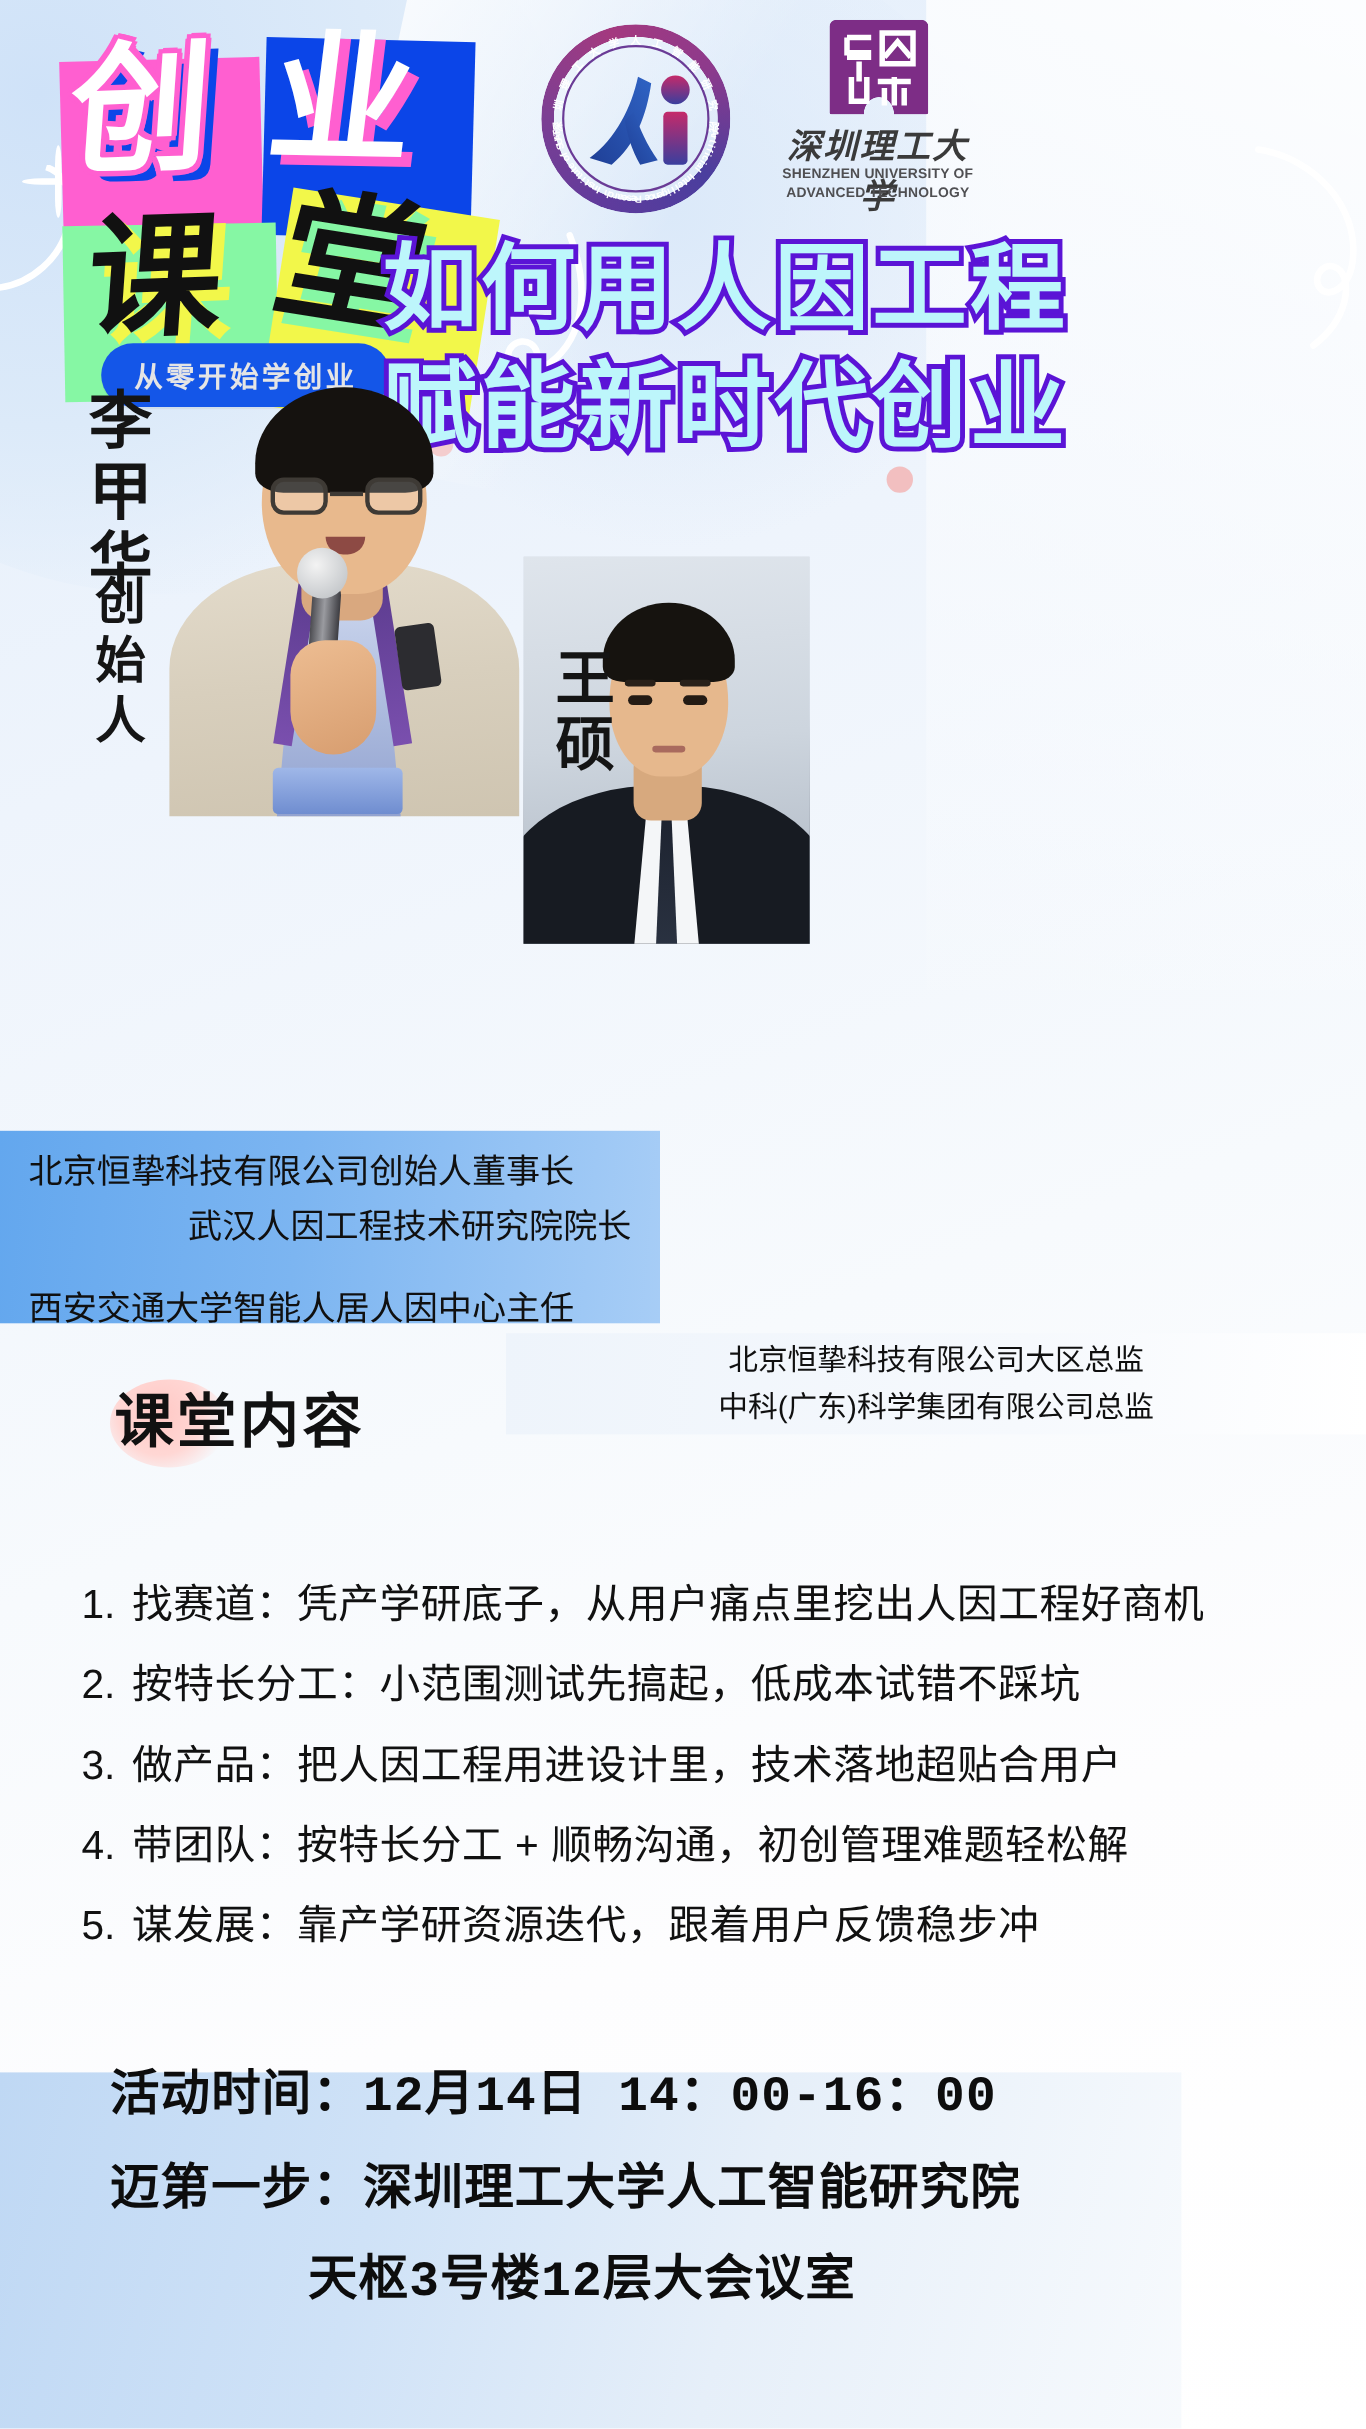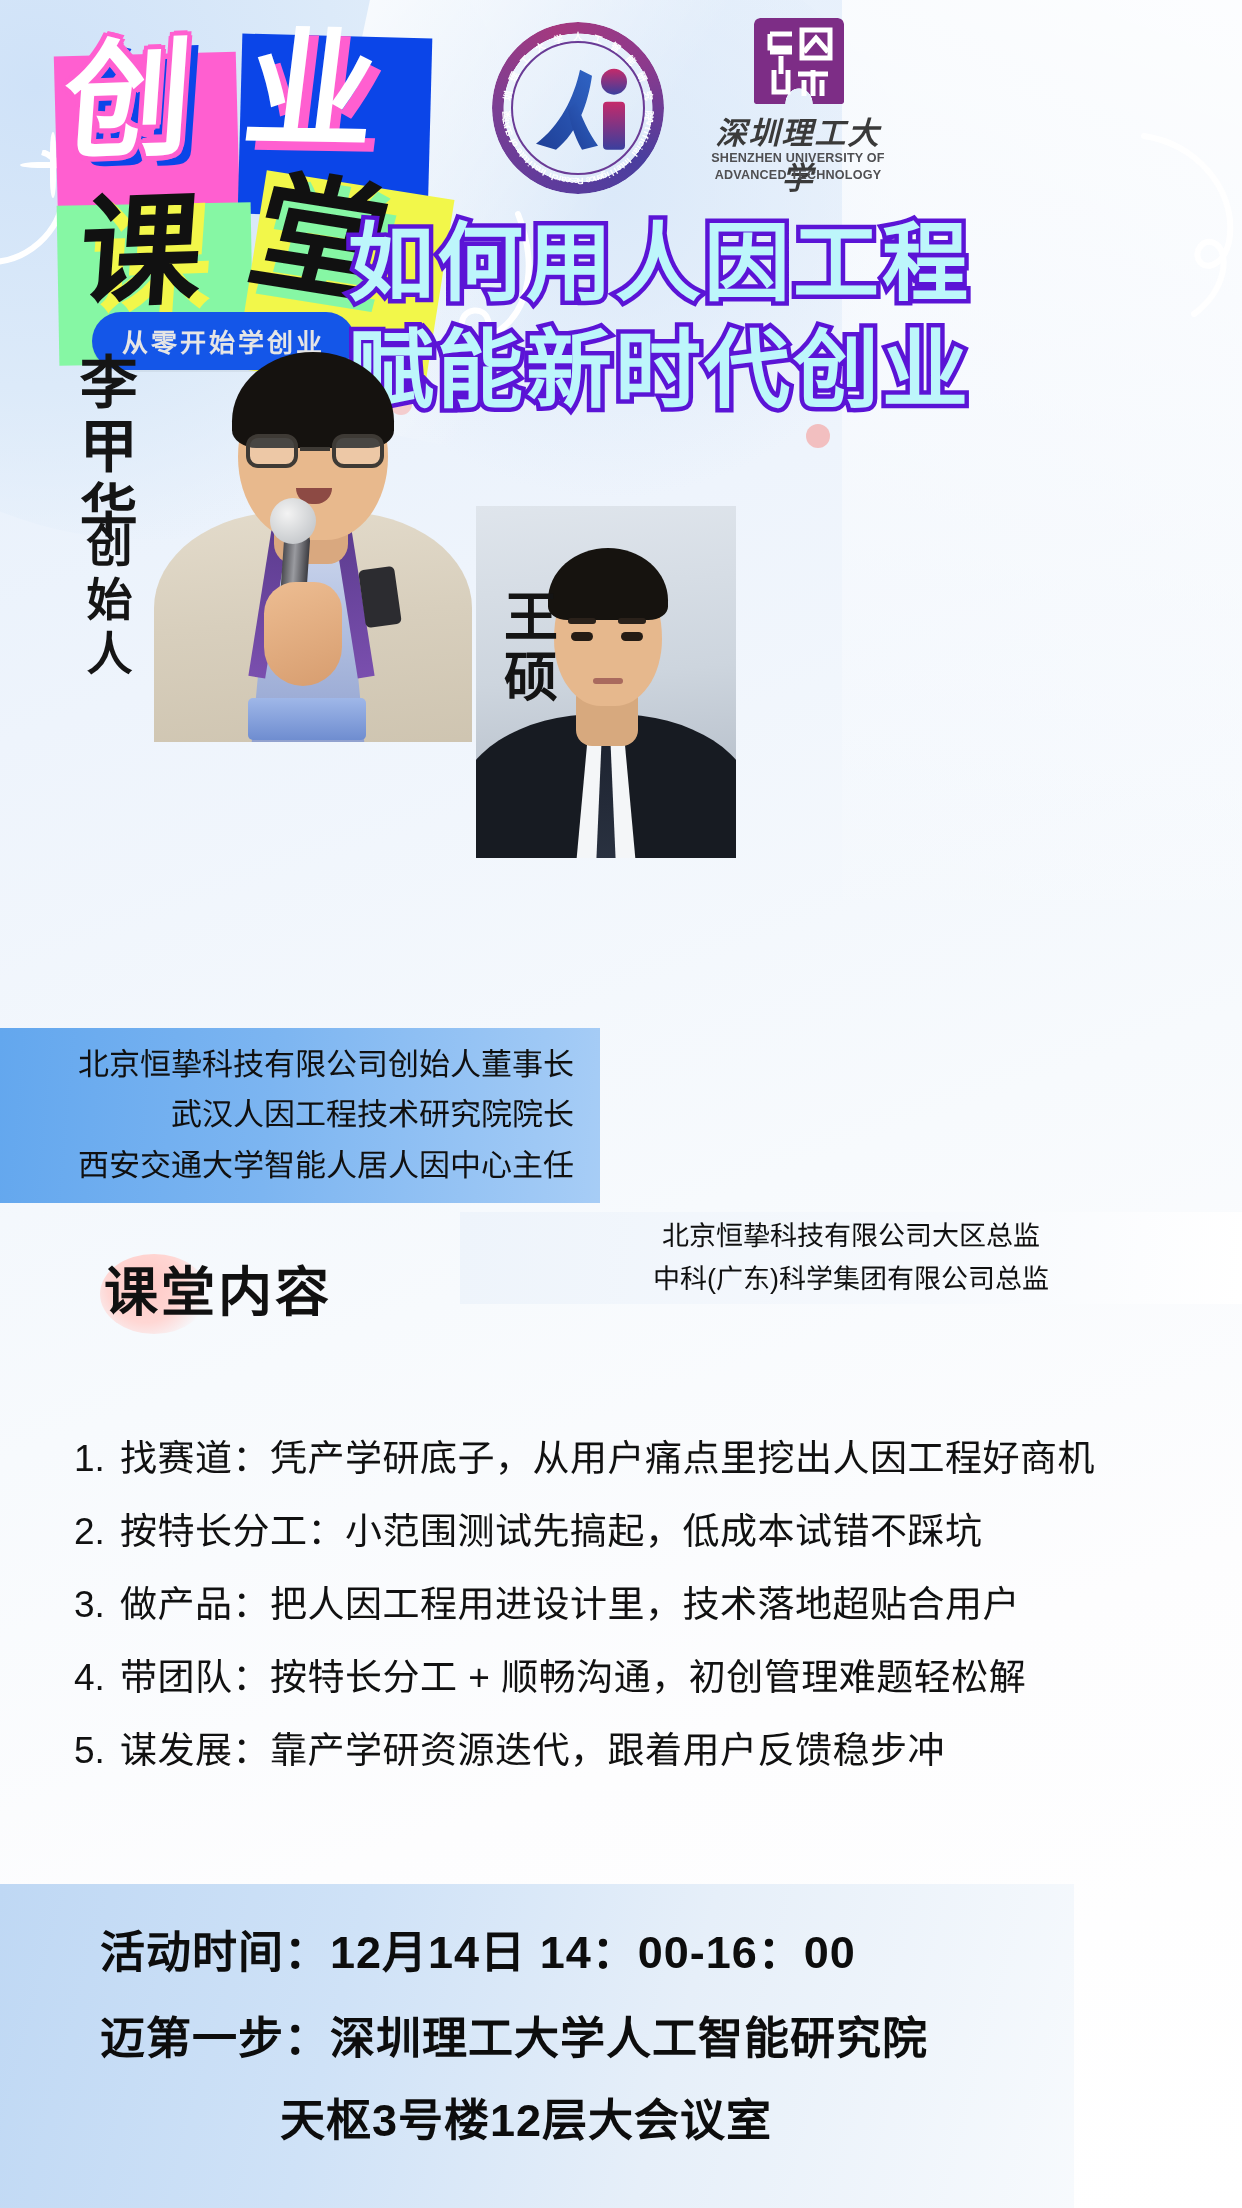--- a/index.html
+++ b/index.html
@@ -266,21 +266,21 @@
     position: absolute; left: 0; top: 1028px; width: 600px; height: 175px;
     background: linear-gradient(95deg, #63a7ee 0%, #7cb5f1 45%, #a7cdf6 100%);
     display: flex; flex-direction: column; justify-content: center;
     padding: 0 26px;
   }
   .info-panel-1 .line {
     color: #101010; font-size: 31px; font-weight: 500; line-height: 1.62;
     white-space: nowrap;
   }
   .info-panel-1 .line.c { text-align: right; }
-  .info-panel-1 .line.l { text-align: right; }
+  .info-panel-1 .line.l { text-align: left; margin-top: 24px; }
 
   
   .speaker2-name {
     position: absolute; left: 496px; top: 588px;
     writing-mode: vertical-rl; text-orientation: upright;
     font-size: 54px; font-weight: 900; color: #141414;
     letter-spacing: 6px; line-height: 1.1;
   }
   .photo2 {
     position: absolute; left: 476px; top: 506px; width: 260px; height: 352px;
@@ -359,21 +359,21 @@
     line-height: 1.0; margin-bottom: 36px; white-space: nowrap;
     display: flex; align-items: baseline;
   }
   .content-list li .num { width: 46px; flex: none; font-weight: 500; }
   .content-list li .txt { letter-spacing: .5px; }
 
   
   .event-panel {
     position: absolute; left: 0; top: 1884px; width: 1074px; height: 324px;
     background: linear-gradient(105deg, #bfd8f4 0%, #cfe2f7 32%, #e6eff9 62%, #f7fafd 100%);
-    padding-top: 46px;
+    font-family: Liberation Mono, monospace;
   }
   .event-line {
     font-size: 45px; font-weight: 900; color: #0d0d0d;
     line-height: 1.02; letter-spacing: 1px; white-space: nowrap;
   }
   .event-line.r1 { margin-left: 100px; margin-bottom: 40px; }
   .event-line.r2 { margin-left: 100px; margin-bottom: 36px; }
   .event-line.r3 { margin-left: 280px; }
 </style>
 </head>

